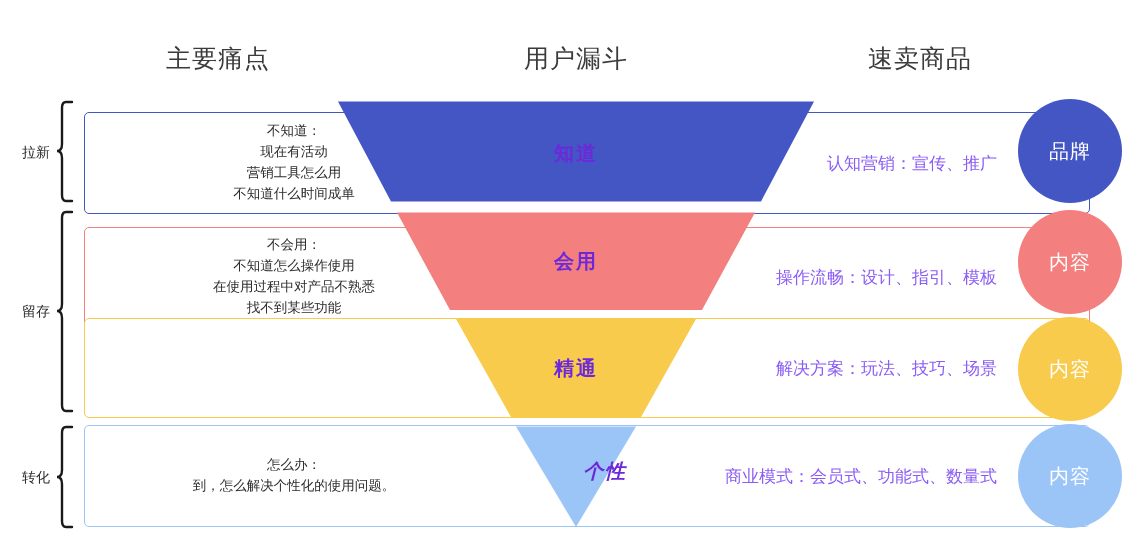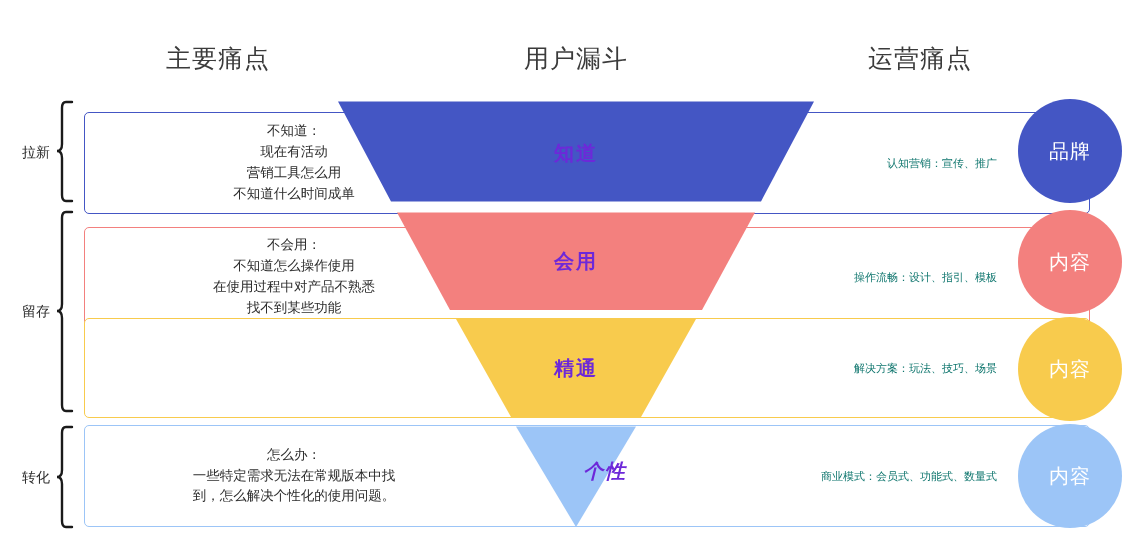--- a/index.html
+++ b/index.html
@@ -39,21 +39,21 @@
     justify-content: center;
     font-size: 13.5px; color: #2d2d2d; line-height: 1.55;
     text-align: center; white-space: nowrap;
   }
   .pain .ln { display: block; }
 
   
   .ops {
     position: absolute; right: 92px; top: 0; height: 100%;
     display: flex; align-items: center;
-    font-size: 11px; color: #0f766e; white-space: nowrap; text-align: center;
+    font-size: 17px; color: #8b5cf6; white-space: nowrap; text-align: center;
   }
 
   
   #funnel {
     position: absolute; left: 0; top: 0;
     width: 1134px; height: 553px;
     pointer-events: none;
   }
   .funnel-label {
     position: absolute; width: 160px; text-align: center;
@@ -94,21 +94,21 @@
     font-family: "DejaVu Sans", sans-serif;
   }
 </style>
 </head>
 <body>
 
 <div id="stage">
 
   <div id="head-pain" class="col-head">主要痛点</div>
   <div id="head-funnel" class="col-head">用户漏斗</div>
-  <div id="head-ops" class="col-head">运营痛点</div>
+  <div id="head-ops" class="col-head">速卖商品</div>
 
   <svg width="1134" height="553" style="position:absolute;left:0;top:0;">
     <g fill="none" stroke="#1a1a1a" stroke-width="2.4" stroke-linecap="round">
 
       <path d="M 72,102 L 66,102 Q 62,102 62,108 L 62,144 Q 62,151 57,151 Q 62,151 62,158 L 62,195 Q 62,201 66,201 L 72,201"></path>
 
       <path d="M 72,212 L 66,212 Q 62,212 62,218 L 62,304 Q 62,311 57,311 Q 62,311 62,318 L 62,405 Q 62,411 66,411 L 72,411"></path>
 
       <path d="M 72,427 L 66,427 Q 62,427 62,433 L 62,470 Q 62,477 57,477 Q 62,477 62,484 L 62,521 Q 62,527 66,527 L 72,527"></path>
     </g>
@@ -138,21 +138,20 @@
     <div class="ops">操作流畅：设计、指引、模板</div>
   </div>
 
   <div class="row row-3">
     <div class="ops">解决方案：玩法、技巧、场景</div>
   </div>
 
   <div class="row row-4">
     <div class="pain">
       <span class="ln">怎么办：</span>
-      <span class="ln">一些特定需求无法在常规版本中找</span>
       <span class="ln">到，怎么解决个性化的使用问题。</span>
     </div>
     <div class="ops">商业模式：会员式、功能式、数量式</div>
   </div>
 
   <svg id="funnel">
 
     <polygon points="338,101.5 814,101.5 761,201.5 391,201.5" fill="#4456c4"></polygon>
 
     <polygon points="397,212.5 755,212.5 702,310 450,310" fill="#f3807e"></polygon>

